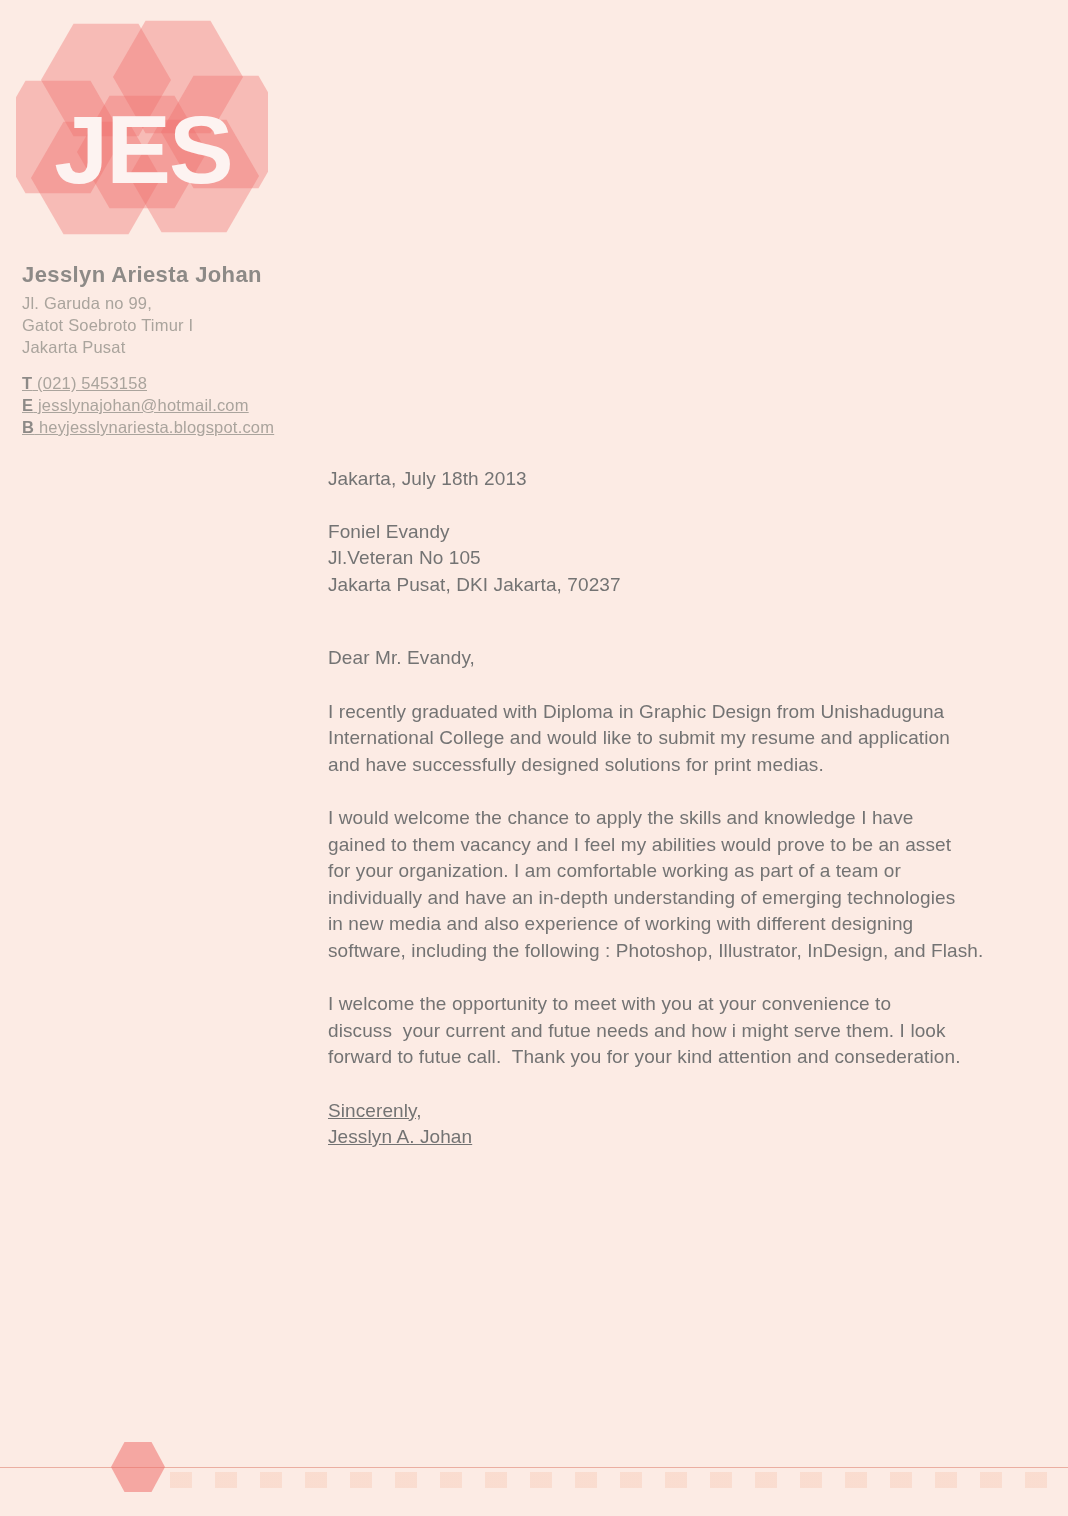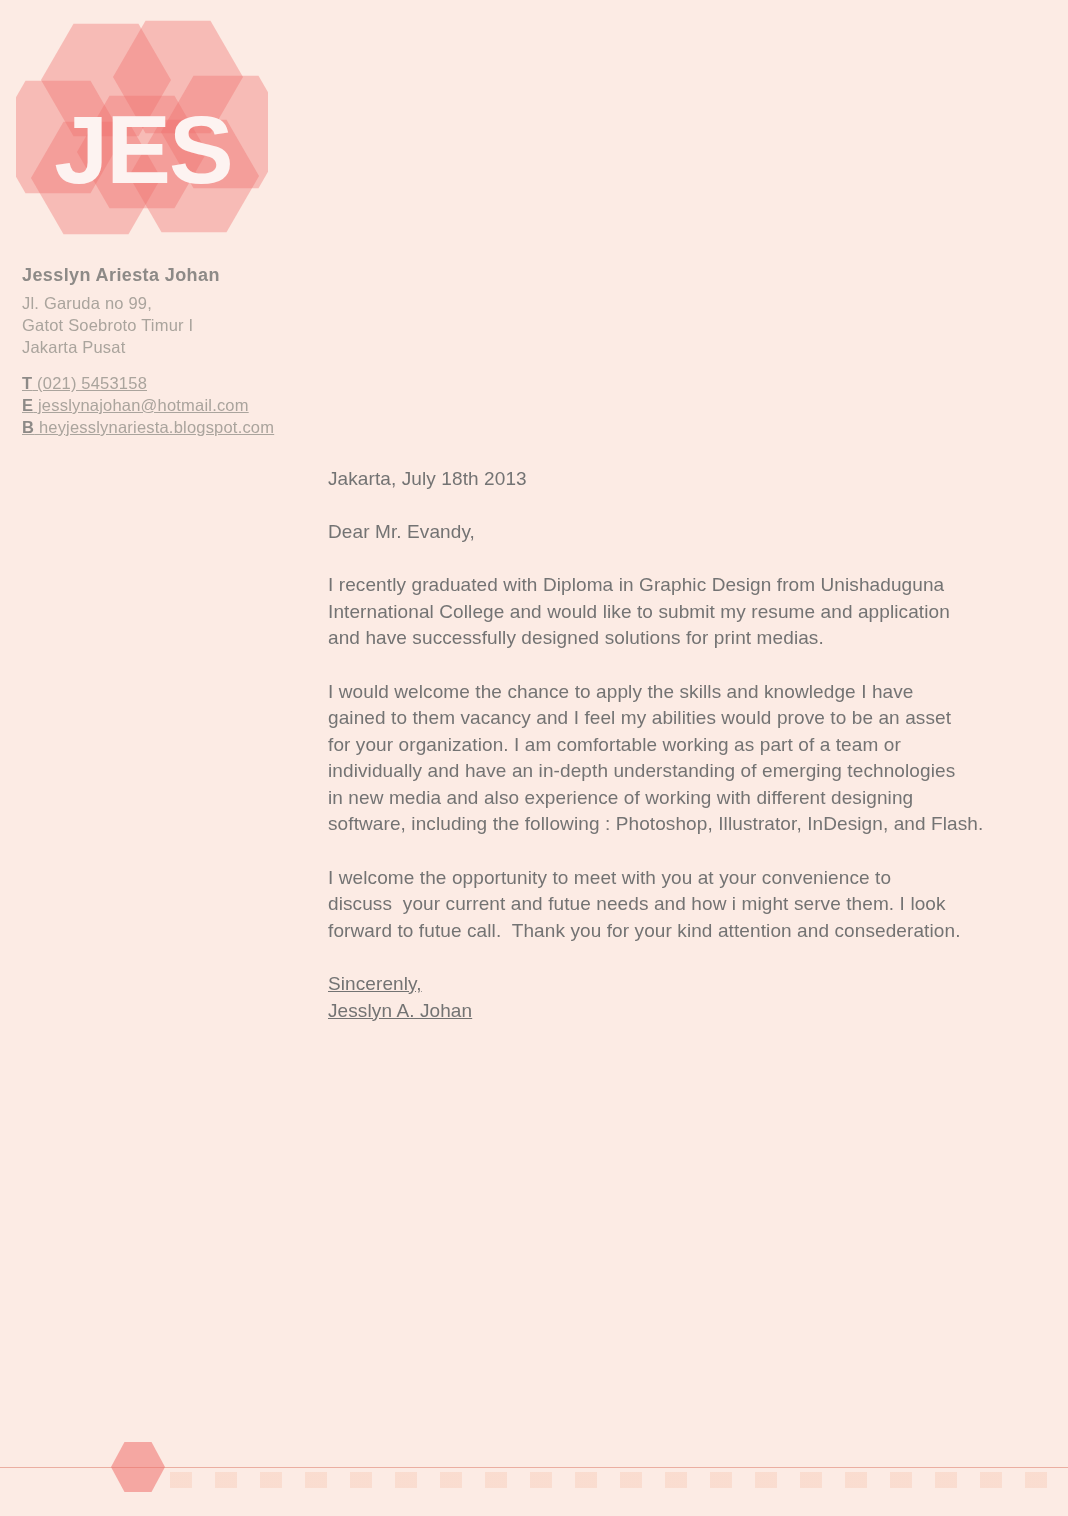--- a/index.html
+++ b/index.html
@@ -27,21 +27,21 @@
   .sender {
     position: absolute;
     left: 22px; top: 264px;
     width: 290px;
     font-size: 16.5px;
     line-height: 22px;
     color: #aaa49d;
     letter-spacing: 0.2px;
   }
   .sender-name {
-    font-size: 18px;
+    font-size: 22px;
     font-weight: bold;
     color: #8d8a87;
     margin-bottom: 6px;
     letter-spacing: 0.4px;
   }
   .sender-contacts { margin-top: 14px; }
   .contact-row { white-space: pre-wrap; text-decoration: underline; }
   .clabel { font-weight: bold; color: #8d8a87; }
 
   
@@ -125,20 +125,25 @@
     <div class="sender-contacts">
       <div class="contact-row"><span class="clabel">T</span><span class="cvalue"> (021) 5453158</span></div>
       <div class="contact-row"><span class="clabel">E</span><span class="cvalue"> jesslynajohan@hotmail.com</span></div>
       <div class="contact-row"><span class="clabel">B</span><span class="cvalue"> heyjesslynariesta.blogspot.com</span></div>
     </div>
   </div>
 
   <div class="letter">
     <div class="date-line line">Jakarta, July 18th 2013</div>
 
+    <div class="recipient">
+      <div class="line">Foniel Evandy</div>
+      <div class="line">Jl.Veteran No 105</div>
+      <div class="line">Jakarta Pusat, DKI Jakarta, 70237</div>
+    </div>
 
     <div class="salutation line">Dear Mr. Evandy,</div>
 
     <div class="paragraph">
       <div class="line">I recently graduated with Diploma in Graphic Design from Unishaduguna</div>
       <div class="line">International College and would like to submit my resume and application</div>
       <div class="line">and have successfully designed solutions for print medias.</div>
     </div>
 
     <div class="paragraph">

